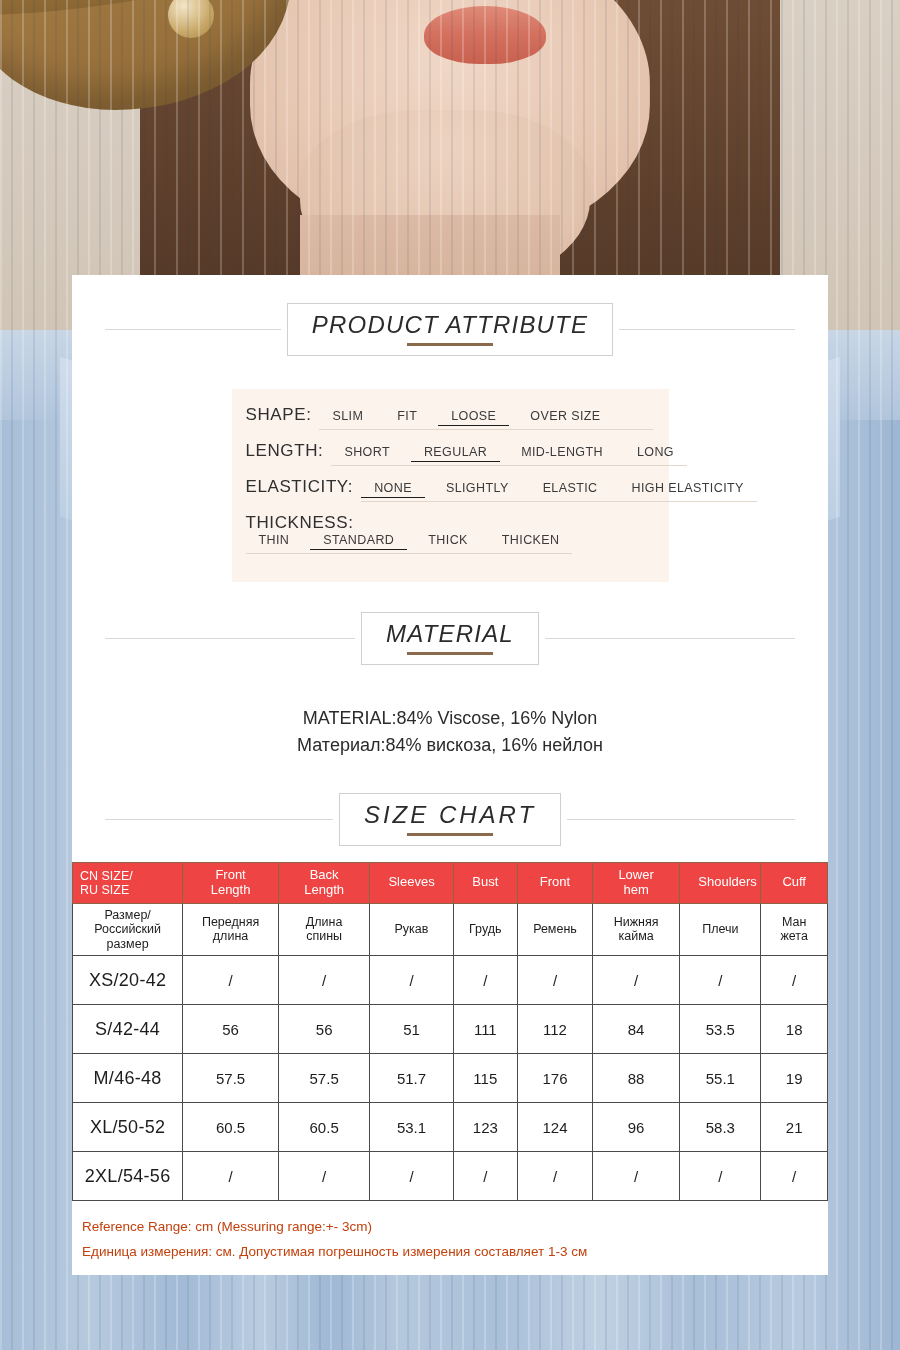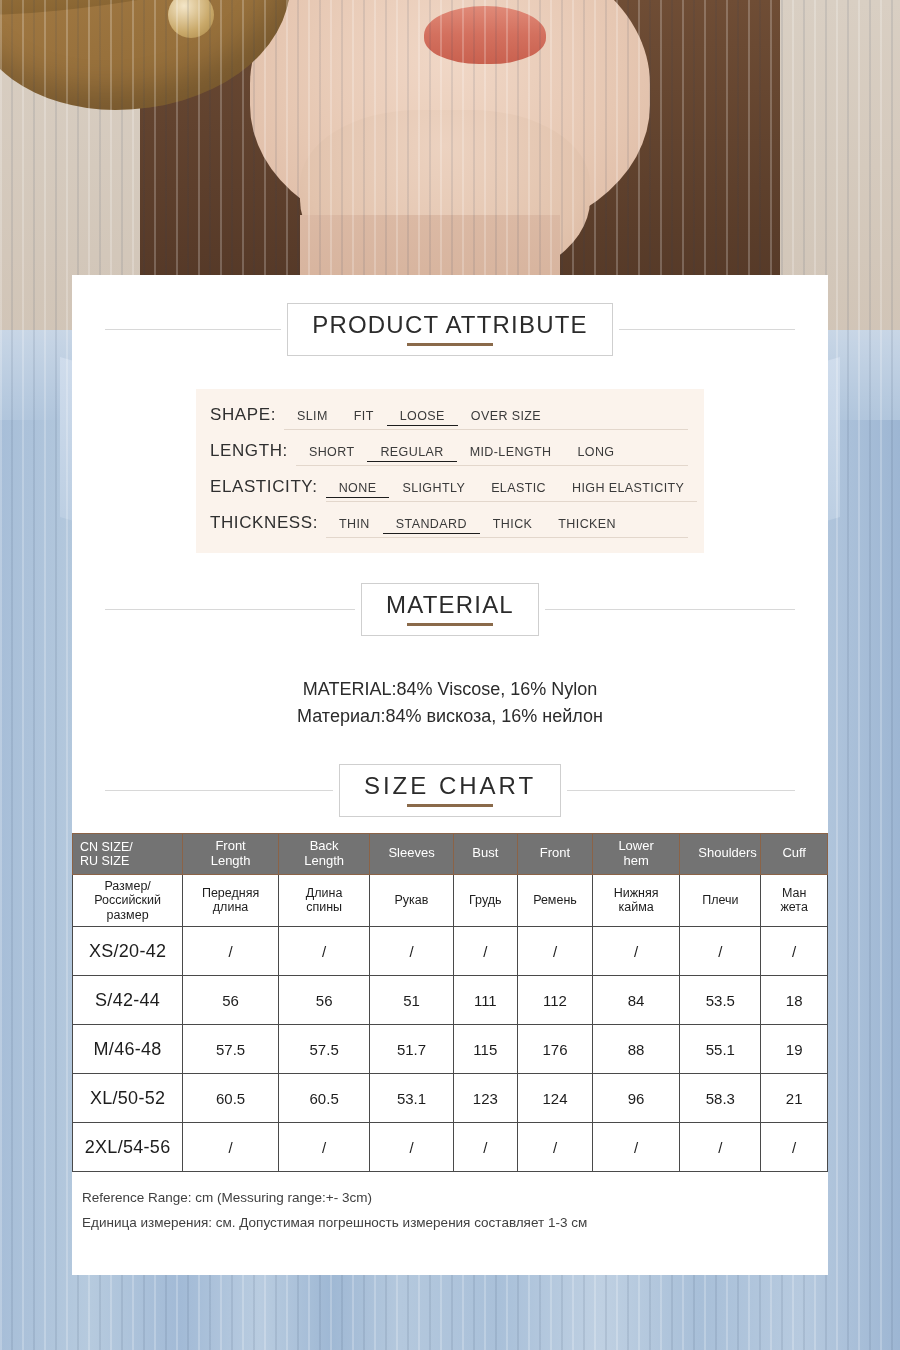--- a/index.html
+++ b/index.html
@@ -167,59 +167,60 @@
     margin: 0 6px;
     text-align: center;
     position: relative;
     background: #fff;
   }
   .head-box .title {
     font-size: 24px;
     letter-spacing: 1.2px;
     color: #2b2b2b;
     white-space: nowrap;
+    font-style: italic;
   }
   .head-box .title.spaced { letter-spacing: 3px; }
   .head-underline {
     width: 86px;
     height: 3px;
     background: #8a6a4a;
     margin: 4px auto 0;
   }
 
   
   .attr-panel {
     margin: 33px auto 0;
-    width: 508px;
+    width: 437px;
     background: #fbf3ec;
     padding: 16px 16px 14px 14px;
     box-sizing: border-box;
     text-align: right;
   }
   .attr-row {
     display: flex;
     align-items: baseline;
     margin-bottom: 11px;
     position: relative;
   }
-  .attr-row:last-child { margin-bottom: 1px; }
+  .attr-row:last-child { margin-bottom: 14px; flex-direction: column; }
   .attr-label {
     font-size: 17px;
     color: #2f2f2f;
     letter-spacing: .6px;
     white-space: nowrap;
     margin-right: 8px;
   }
   .attr-opts {
     display: flex;
     align-items: baseline;
     flex: 1 1 auto;
     border-bottom: 1px solid #e3d7cc;
     padding-bottom: 3px;
-    gap: 0;
+    gap: 8px;
   }
   .opt {
     font-size: 12.5px;
     color: #3a3a3a;
     letter-spacing: .4px;
     padding: 0 13px;
     white-space: nowrap;
   }
   .opt.sel {
     border-bottom: 1.6px solid #1d1d1d;
@@ -245,21 +246,21 @@
     table-layout: fixed;
   }
   table.size th, table.size td {
     border: 1px solid #4a4a4a;
     text-align: center;
     vertical-align: middle;
     font-size: 14px;
     color: #1d1d1d;
   }
   table.size thead th {
-    background: #737373;
+    background: #ef4444;
     color: #fff;
     font-weight: normal;
     font-size: 13px;
     padding: 5px 18px;
     line-height: 1.15;
     border-color: #8b6347;
   }
   table.size thead th.corner {
     text-align: left;
     padding-left: 7px;
@@ -281,21 +282,21 @@
   table.size tbody td.size-name {
     font-size: 18px;
     letter-spacing: .3px;
   }
   table.size tbody td.val {
     font-size: 15px;
   }
   .note {
     margin: 14px 0 0 10px;
     font-size: 13.5px;
-    color: #404040;
+    color: #c2410c;
     line-height: 1.85;
   }
 </style>
 </head>
 <body>
 
 <div class="photo">
   <div class="photo-top">
     <div class="hair-left"></div>
     <div class="hair-right"></div>

